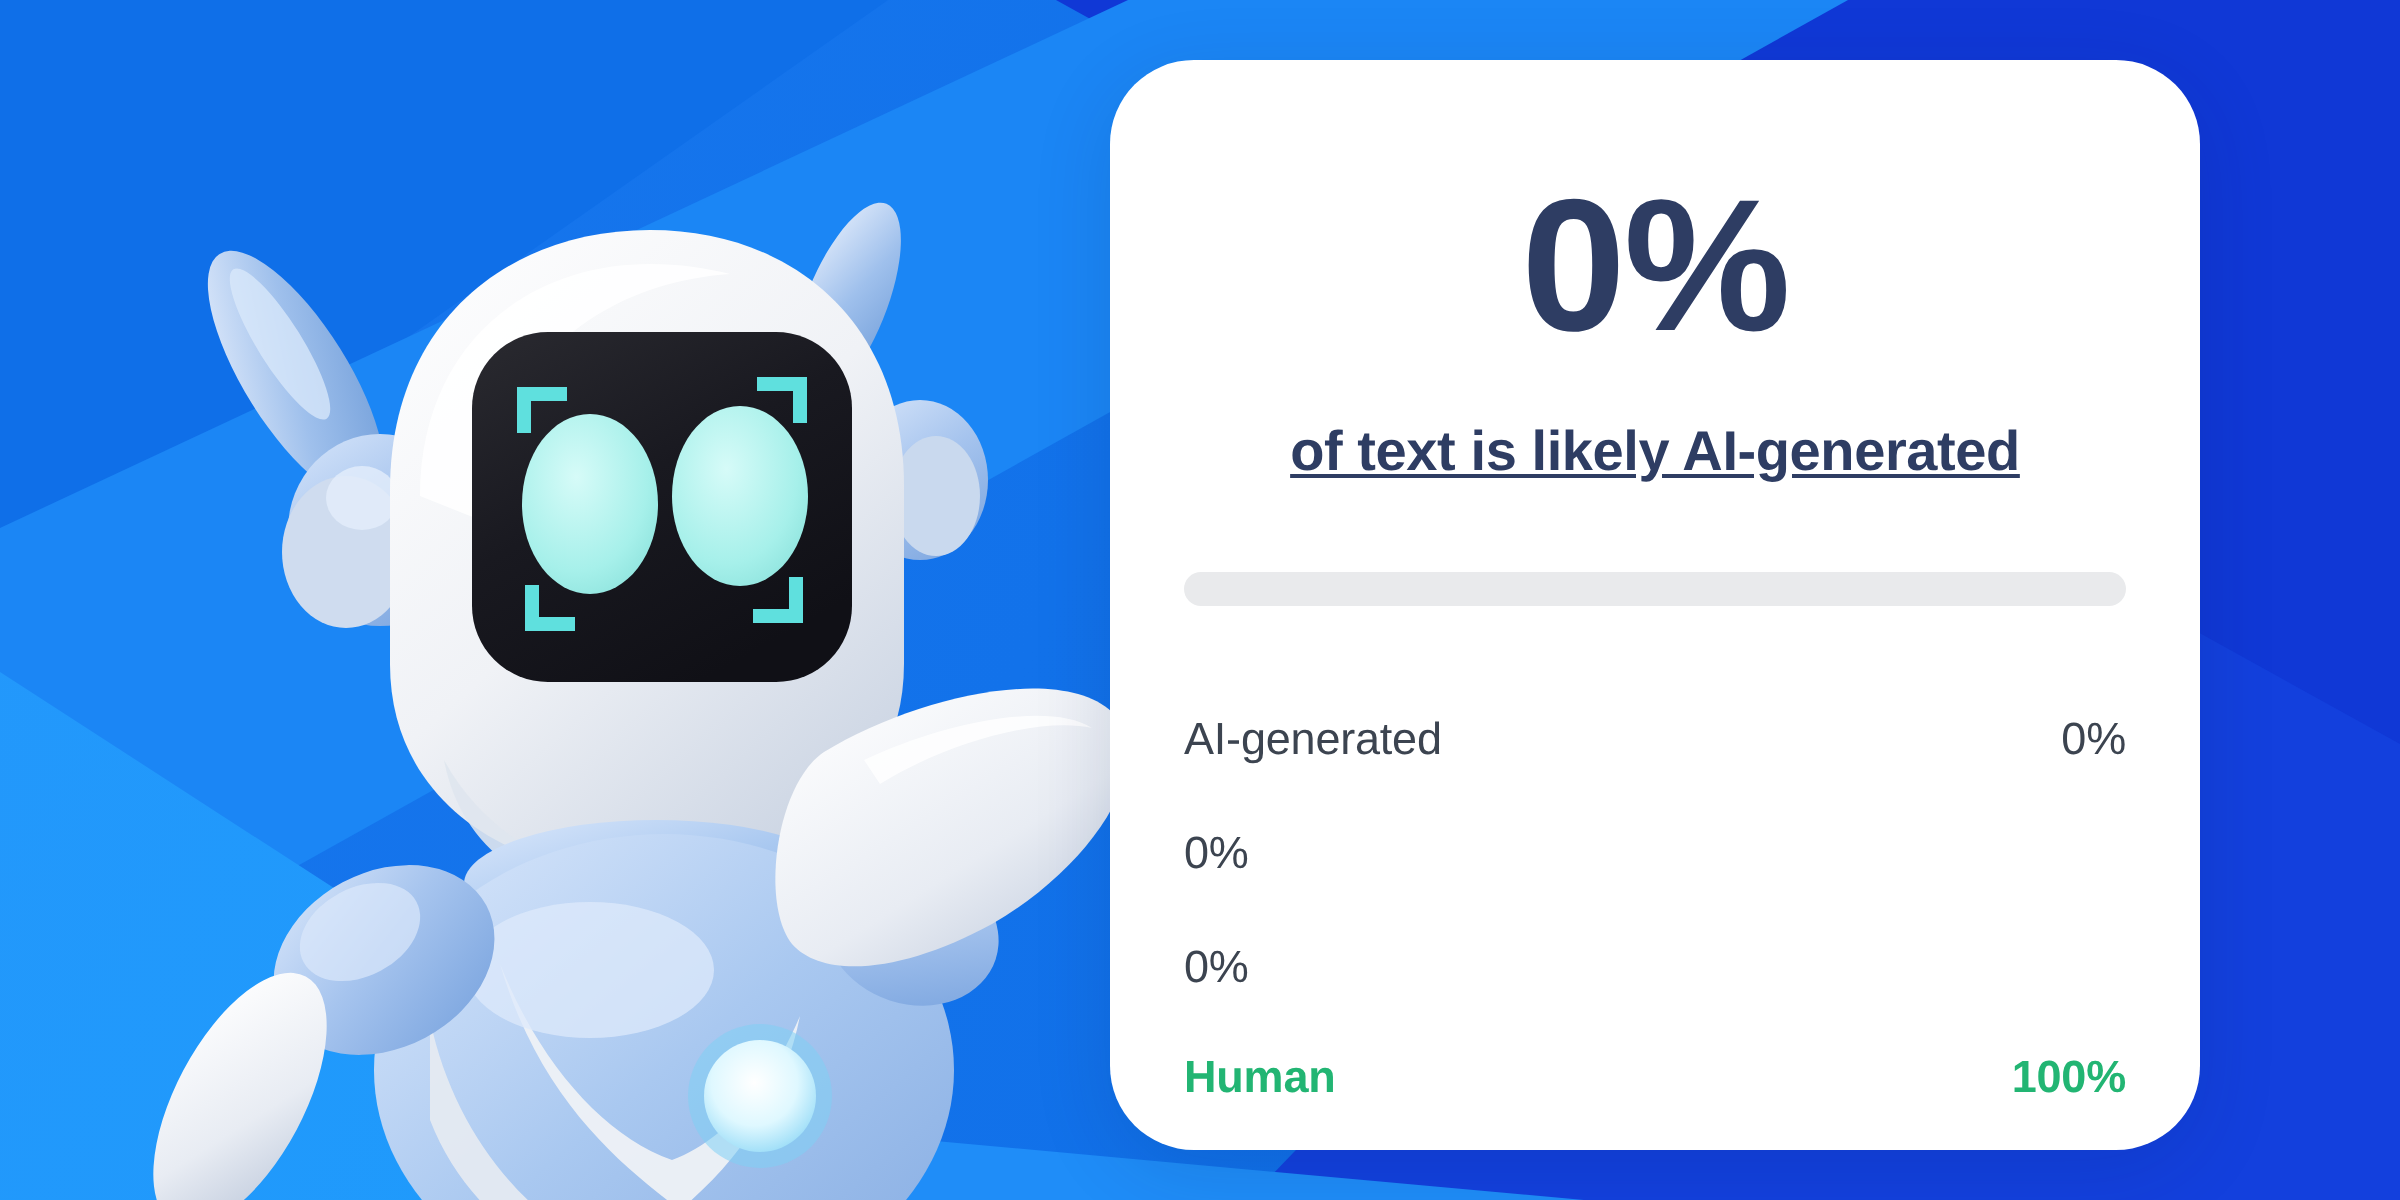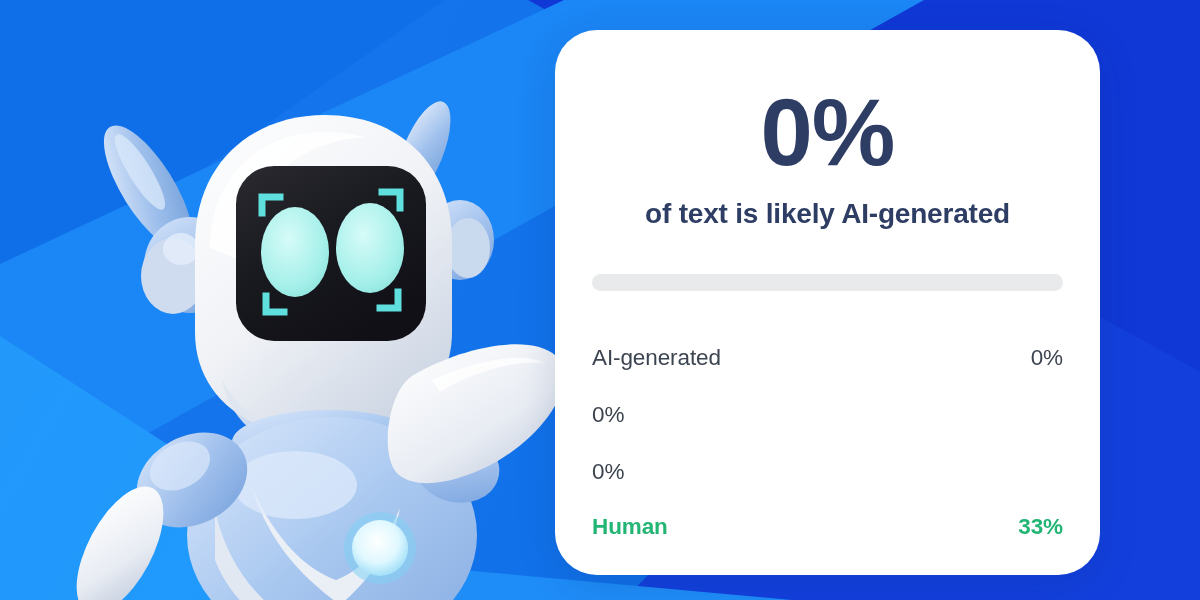--- a/index.html
+++ b/index.html
@@ -84,27 +84,28 @@
     margin: 0;
     padding-top: 56px;
     text-align: center;
     font-size: 94px;
     line-height: 1.0;
     font-weight: 700;
     letter-spacing: -1px;
     color: #2e3d63;
   }
   .subtitle {
-    margin: 0;
+    margin: 12px;
     padding-top: 18px;
     text-align: center;
     font-size: 28px;
     font-weight: 700;
     color: #2e3d63;
     letter-spacing: -0.2px;
+    text-decoration: underline;
   }
 
   .progress-track {
     margin: 44px 0 0 0;
     height: 17px;
     width: 100%;
     background: #e9eaec;
     border-radius: 9px;
     position: relative;
     overflow: hidden;
@@ -295,18 +296,18 @@
       <div class="row">
         <span class="value">0%</span>
       </div>
 
       <div class="row">
         <span class="value">0%</span>
       </div>
 
       <div class="row highlight">
         <span class="label">Human</span>
-        <span class="value">33%</span>
+        <span class="value">100%</span>
       </div>
 
     </div>
   </div>
 </div>
 
 </body></html>

